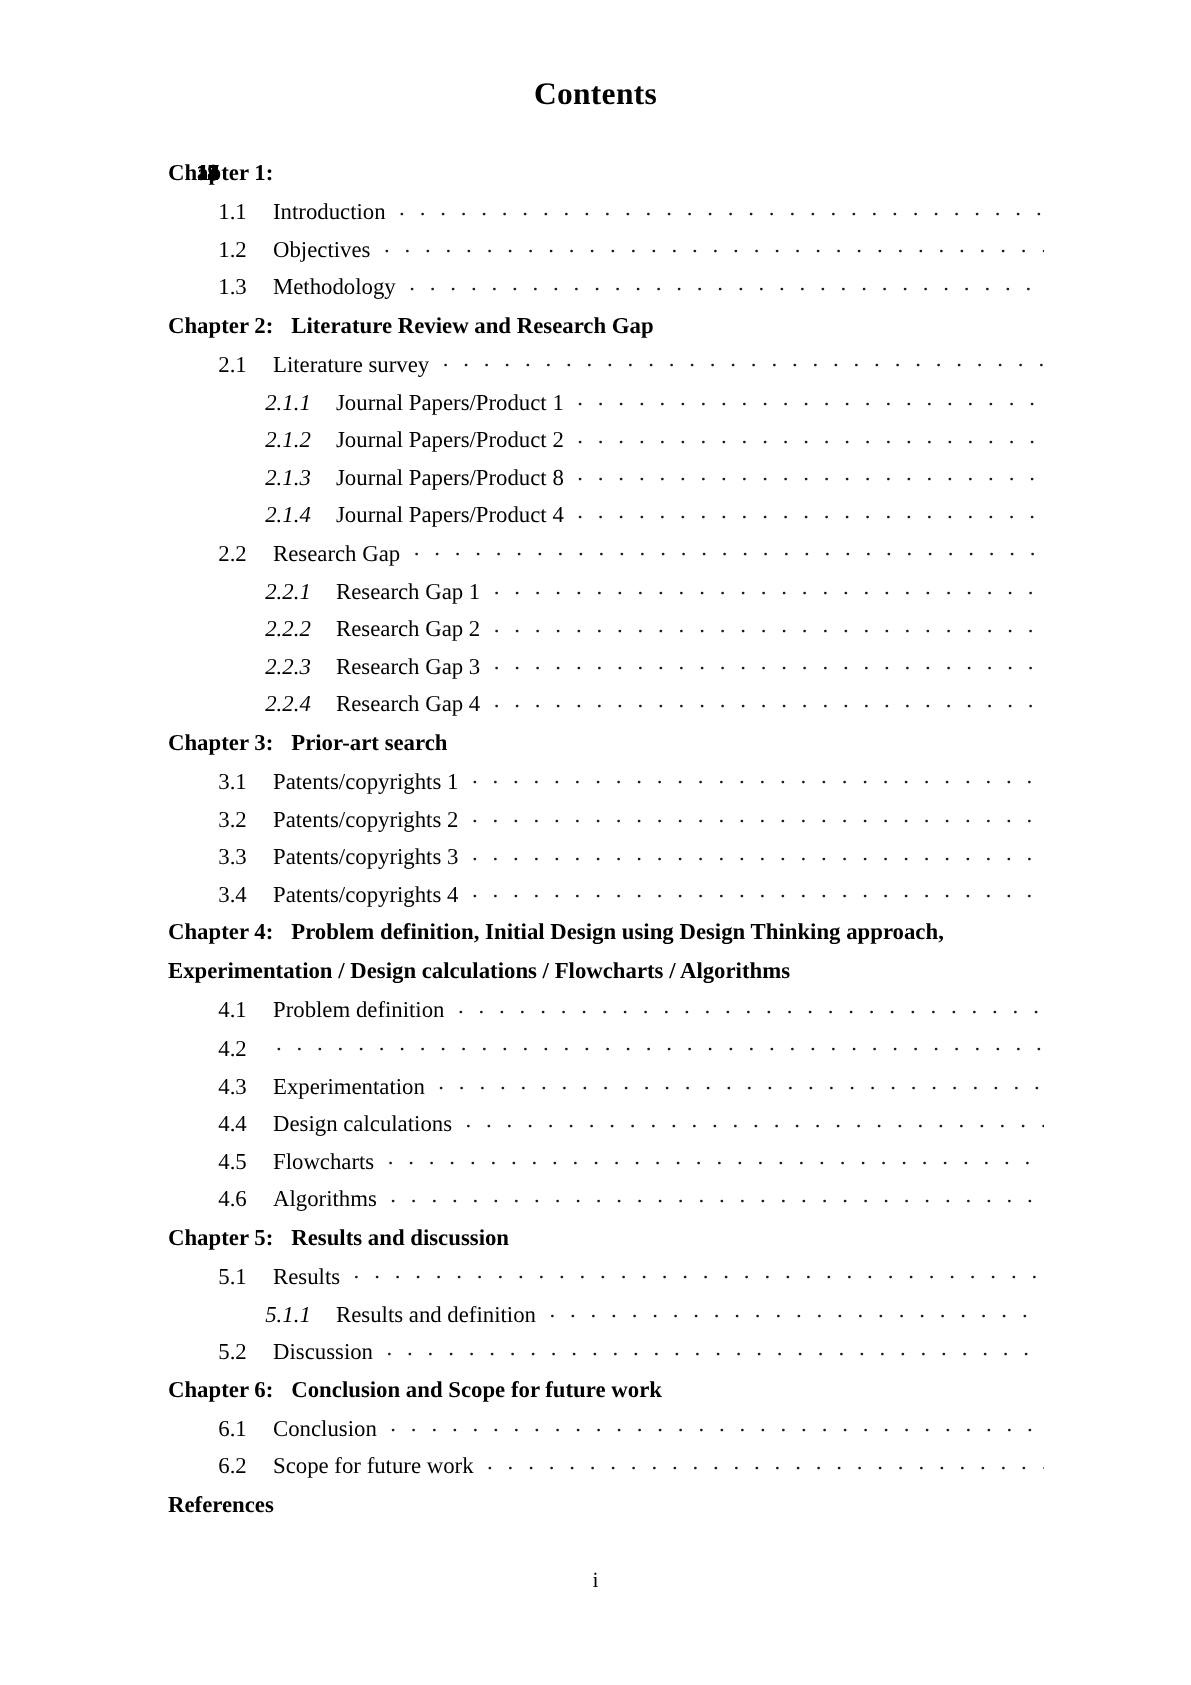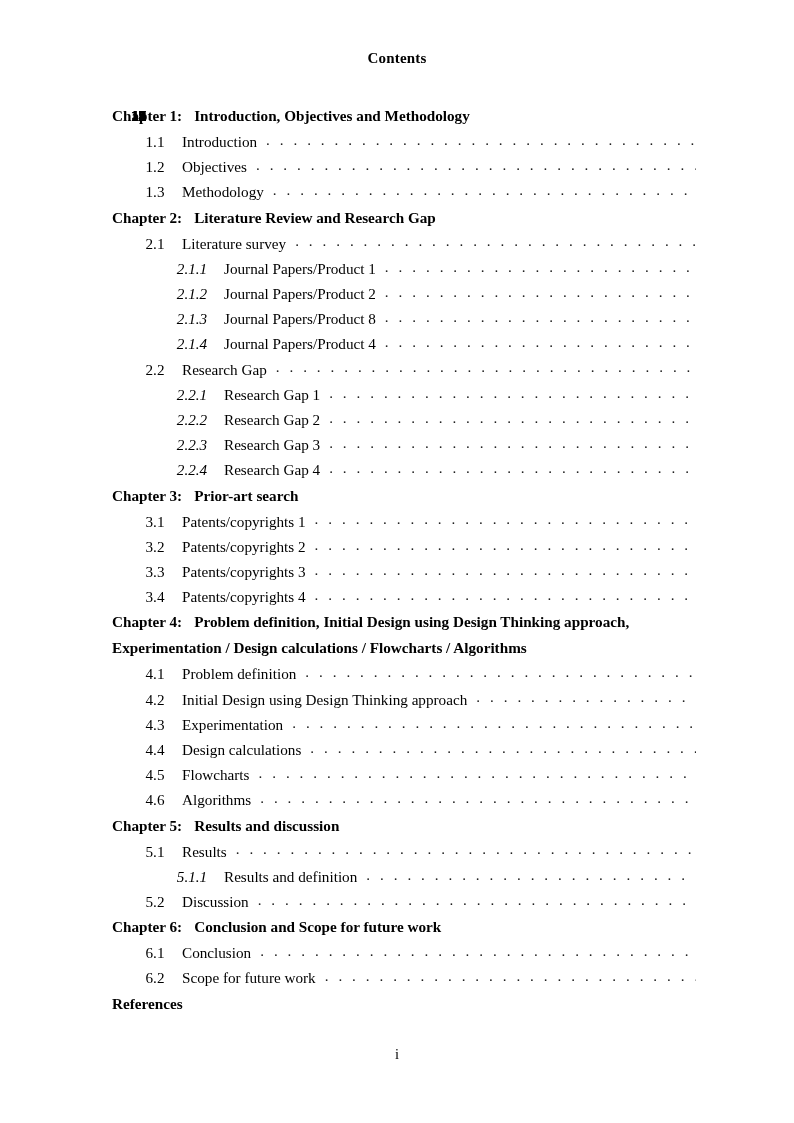--- a/index.html
+++ b/index.html
@@ -23,21 +23,21 @@
     width: 794px;
     height: 1123px;
   }
 
   .toc-title {
     position: absolute;
     left: 0;
     top: 50px;
     width: 794px;
     text-align: center;
-    font-size: 15px;
+    font-size: 21px;
     font-weight: bold;
     letter-spacing: 0.2px;
   }
 
   .toc-body {
     position: absolute;
     left: 112px;
     top: 103px;
     width: 586px;
   }
@@ -160,21 +160,20 @@
 </head>
 <body>
 
 <div class="page">
 
   <div class="toc-title">Contents</div>
 
   <div class="toc-body" id="toc-body">
       <div class="row chapter">
         <span class="num">Chapter 1:</span>
-        <span class="label">Introduction, Objectives and Methodology</span>
         <span class="spacer"></span>
         <span class="page">1</span>
       </div>
       <div class="row section">
         <span class="num">1.1</span>
         <span class="label">Introduction</span>
         <span class="leader"></span>
         <span class="page">1</span>
       </div>
       <div class="row section">
@@ -294,21 +293,20 @@
         </div>
       </div>
       <div class="row section">
         <span class="num">4.1</span>
         <span class="label">Problem definition</span>
         <span class="leader"></span>
         <span class="page">7</span>
       </div>
       <div class="row section">
         <span class="num">4.2</span>
-        <span class="label">Initial Design using Design Thinking approach</span>
         <span class="leader"></span>
         <span class="page">7</span>
       </div>
       <div class="row section">
         <span class="num">4.3</span>
         <span class="label">Experimentation</span>
         <span class="leader"></span>
         <span class="page">7</span>
       </div>
       <div class="row section">

